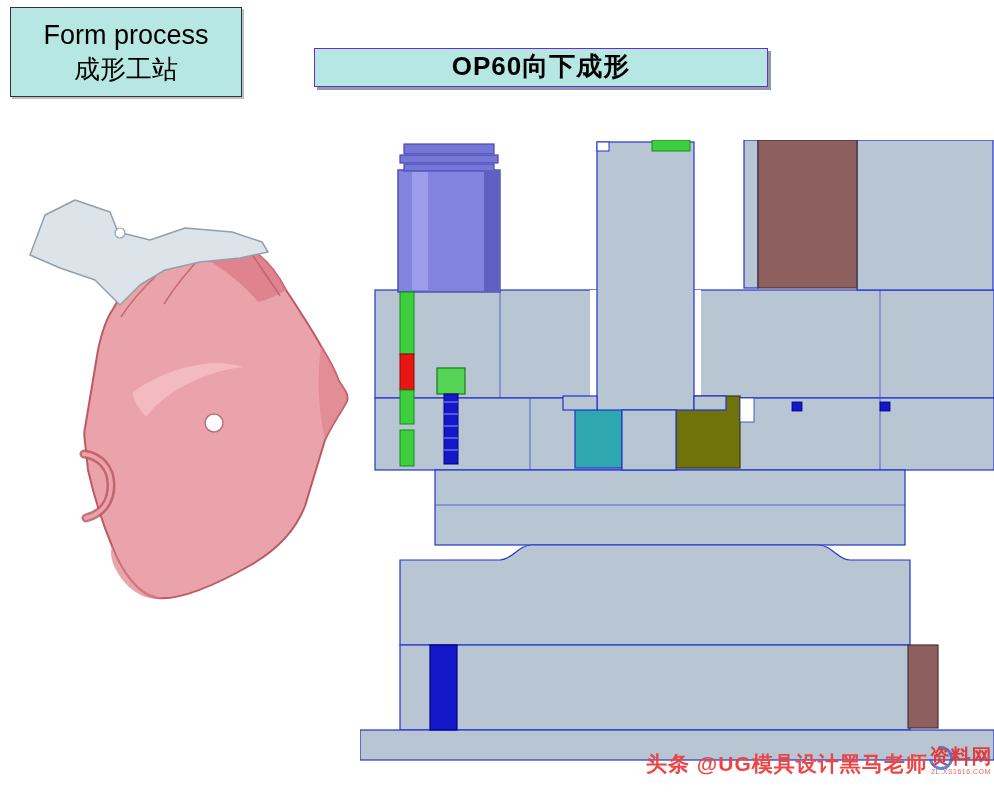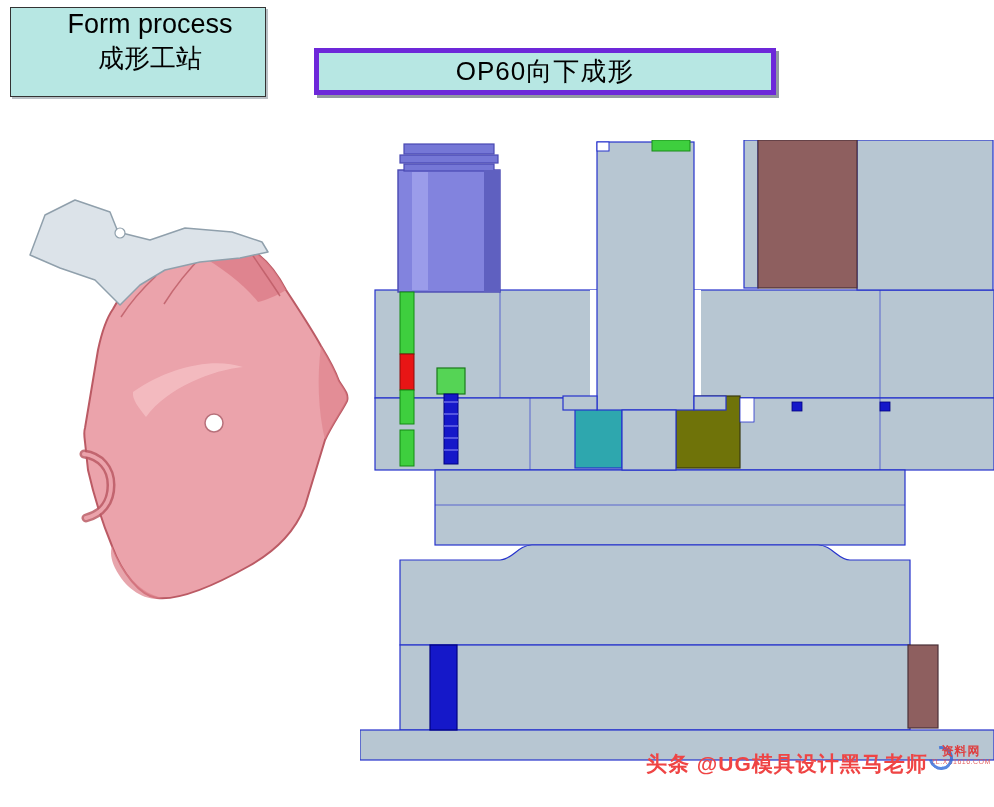--- a/index.html
+++ b/index.html
@@ -10,43 +10,43 @@
     --pink:#eba3ab; --pink_dark:#dd7f89; --pink_line:#bb5a64;
     --blank:#dce3e9; --blank_line:#90a0ac;
   }
   html,body{margin:0;padding:0;}
   body{width:994px;height:807px;background:#ffffff;position:relative;overflow:hidden;
        font-family:"Liberation Sans", sans-serif;}
   #slide{position:absolute;left:0;top:0;width:994px;height:807px;background:#fff;}
 
   .station-box{position:absolute;left:10px;top:7px;width:230px;height:88px;
     background:var(--cyan,#b7e7e3);border:1px solid #333;box-shadow:2px 2px 0 rgba(130,140,150,.55);
-    display:flex;flex-direction:column;align-items:center;justify-content:flex-start;line-height:1.25;padding-left:24px;}
+    display:flex;flex-direction:column;align-items:center;justify-content:center;line-height:1.25;}
   .station-line1{font-size:27px;color:#000;}
   .station-line2{font-size:26px;color:#000;}
 
   .title-bar{position:absolute;left:314px;top:48px;width:452px;height:37px;
-    background:var(--cyan,#b7e7e3);border:5px solid #6d28d9;box-shadow:3px 3px 0 rgba(110,120,130,.75);
-    display:flex;align-items:center;justify-content:center;}
+    background:var(--cyan,#b7e7e3);border:1px solid #6d28d9;box-shadow:3px 3px 0 rgba(110,120,130,.75);
+    display:flex;align-items:flex-start;justify-content:center;font-weight:bold;}
   .title-text{font-size:26px;color:#000;letter-spacing:1px;}
 
   .part-view{position:absolute;left:18px;top:192px;width:340px;height:415px;}
   .mold-view{position:absolute;left:360px;top:140px;width:634px;height:655px;}
 
   .plate{fill:var(--plate,#b7c6d2);stroke:var(--outline,#2633cc);stroke-width:1.2;}
   .seam{stroke:var(--outline,#2633cc);stroke-width:1;opacity:.65;}
   .gap{fill:#ffffff;stroke:none;}
 
   .watermark{position:absolute;left:646px;top:750px;z-index:6;
     font-size:21px;font-weight:bold;color:#ef4444;white-space:nowrap;letter-spacing:1px;}
 
   .logo{position:absolute;left:928px;top:744px;width:66px;z-index:7;opacity:.92;text-align:center;}
   .logo-swirl{position:absolute;left:1px;top:2px;width:18px;height:18px;border:3px solid #2b66d9;
     border-radius:50%;border-left-color:transparent;transform:rotate(35deg);opacity:.85;}
-  .logo-name{position:relative;font-size:12px;font-weight:bold;color:#e23333;letter-spacing:1px;line-height:1.2;}
+  .logo-name{position:relative;font-size:20px;font-weight:bold;color:#e23333;letter-spacing:1px;line-height:1.2;}
   .logo-url{font-size:7px;color:#e05555;letter-spacing:.5px;}
 </style>
 </head>
 <body>
 
 <div id="slide">
 
   <div class="station-box">
     <div class="station-line1">Form process</div>
     <div class="station-line2">成形工站</div>

